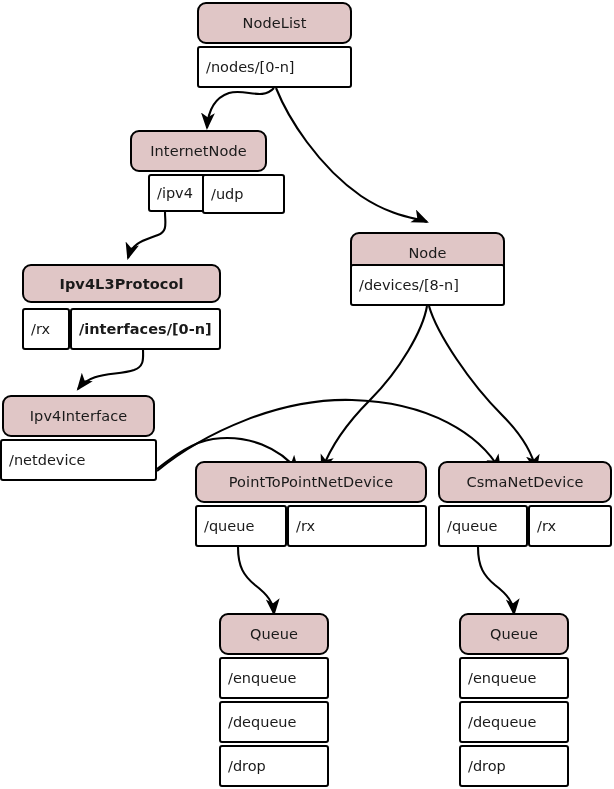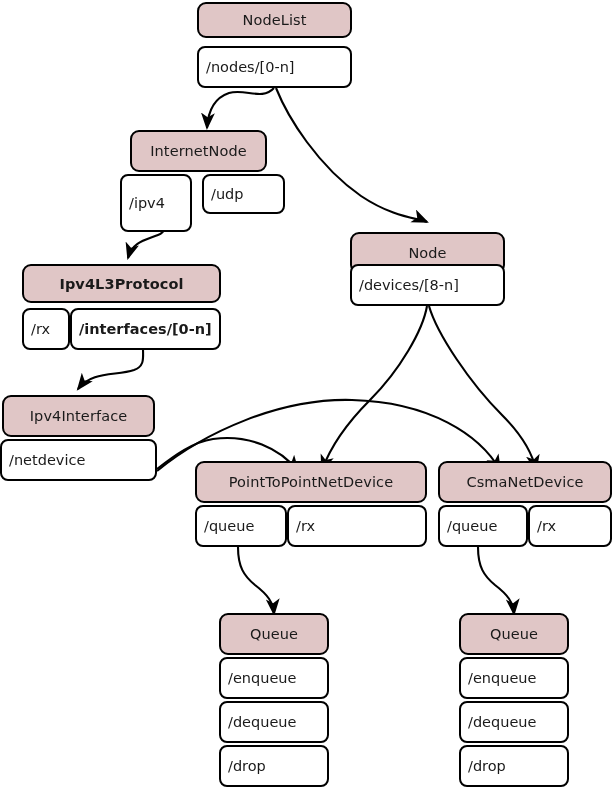--- a/index.html
+++ b/index.html
@@ -44,21 +44,21 @@
     color: #1a1a1a;
     font-size: 14.5px;
     letter-spacing: 0.1px;
     white-space: nowrap;
   }
   .slot {
     position: absolute;
     box-sizing: border-box;
     background: #ffffff;
     border: 2px solid #000000;
-    border-radius: 8px;
+    border-radius: 3px;
     display: flex;
     align-items: center;
     color: #1a1a1a;
     font-size: 14.5px;
     padding-left: 7px;
     white-space: nowrap;
   }
 </style>
 </head>
 <body>
@@ -79,27 +79,27 @@
       <path d="M157,469 C175,455 193,442 213,439 C248,434 280,448 298,471"></path>
       <path d="M157,471 C205,432 280,398 352,400 C430,402 480,435 500,470"></path>
       <path d="M427,306 C423,330 400,370 370,400 C345,425 330,448 322,470"></path>
       <path d="M429,306 C437,334 470,383 502,415 C524,437 533,456 536,470"></path>
       <path d="M238,547 C238,567 244,576 255,585 C268,595 273,602 274,614"></path>
       <path d="M478,547 C478,567 484,576 495,585 C508,595 513,602 514,614"></path>
     </g>
   </svg>
 
   <div class="node-group">
-    <div class="hdr" style="left:197px; top:2px; width:155px; height:36px;">NodeList</div>
+    <div class="hdr" style="left:197px; top:2px; width:155px; height:42px;">NodeList</div>
     <div class="slot" style="left:197px; top:46px; width:155px; height:42px;">/nodes/[0-n]</div>
   </div>
 
   <div class="node-group">
     <div class="hdr" style="left:130px; top:130px; width:137px; height:42px;">InternetNode</div>
-    <div class="slot" style="left:120px; top:174px; width:72px; height:58px;">/ipv4</div>
+    <div class="slot" style="left:148px; top:174px; width:72px; height:38px;">/ipv4</div>
     <div class="slot" style="left:202px; top:174px; width:83px; height:40px;">/udp</div>
   </div>
 
   <div class="node-group">
     <div class="hdr" style="left:22px; top:264px; width:199px; height:39px;font-weight:bold;">Ipv4L3Protocol</div>
     <div class="slot" style="left:22px; top:308px; width:48px; height:42px;">/rx</div>
     <div class="slot" style="left:70px; top:308px; width:151px; height:42px;font-weight:bold;">/interfaces/[0-n]</div>
   </div>
 
   <div class="node-group">

